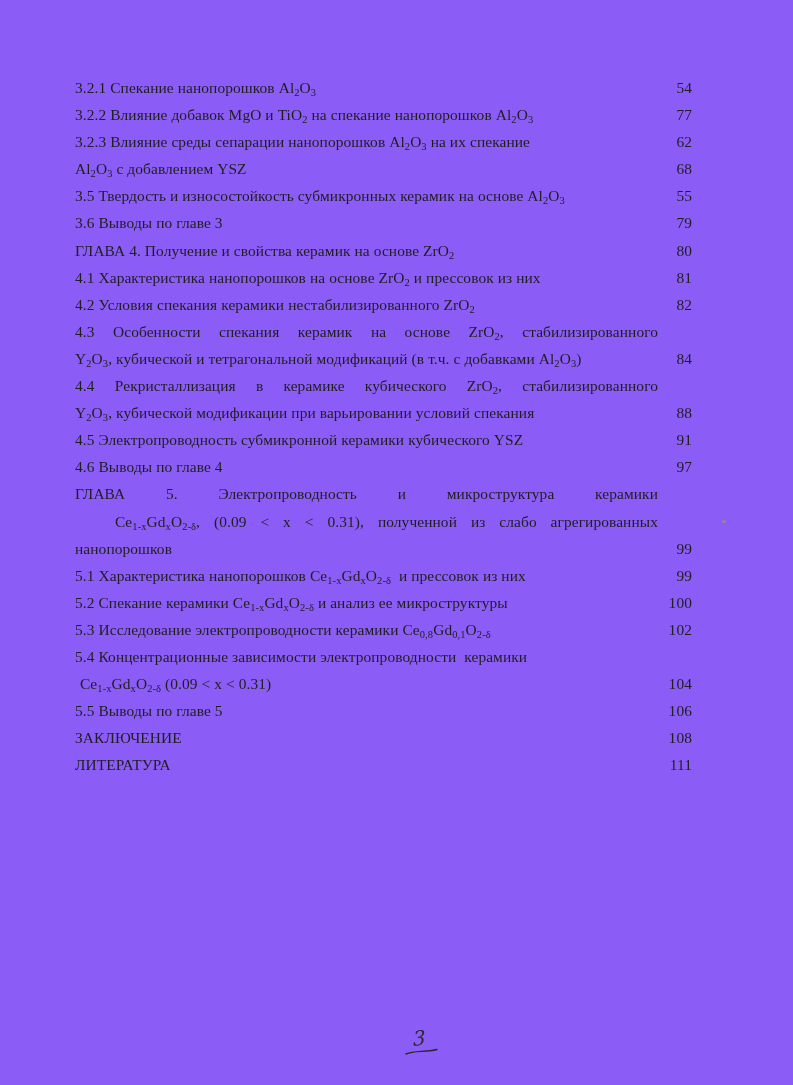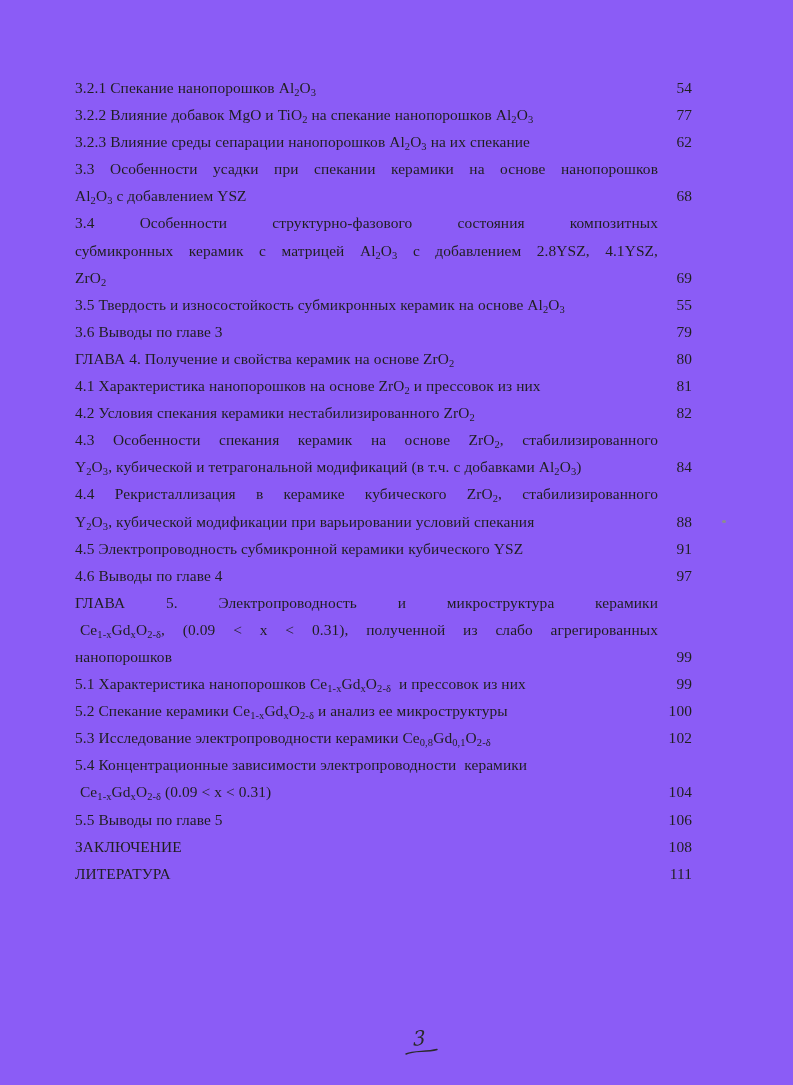--- a/index.html
+++ b/index.html
@@ -113,34 +113,25 @@
 
     <div class="entry">
       <div class="lines">
           <div class="line jlast">3.2.3 Влияние среды сепарации нанопорошков Al<sub>2</sub>O<sub>3</sub> на их спекание</div>
         </div>
       <span class="page-num">62</span>
     </div>
 
     <div class="entry">
       <div class="lines">
-          <div class="line jfull">3.3 Особенности усадки при спекании керамики на основе нанопорошков</div>
           <div class="line jlast">Al<sub>2</sub>O<sub>3</sub> с добавлением YSZ</div>
         </div>
       <span class="page-num">68</span>
     </div>
 
-    <div class="entry">
-      <div class="lines">
-          <div class="line jfull">3.4 Особенности структурно-фазового состояния композитных</div>
-          <div class="line jfull">субмикронных керамик с матрицей Al<sub>2</sub>O<sub>3</sub> с добавлением 2.8YSZ, 4.1YSZ,</div>
-          <div class="line jlast">ZrO<sub>2</sub></div>
-        </div>
-      <span class="page-num">69</span>
-    </div>
 
     <div class="entry">
       <div class="lines">
           <div class="line jlast">3.5 Твердость и износостойкость субмикронных керамик на основе Al<sub>2</sub>O<sub>3</sub></div>
         </div>
       <span class="page-num">55</span>
     </div>
 
     <div class="entry">
       <div class="lines">
@@ -196,21 +187,21 @@
     <div class="entry">
       <div class="lines">
           <div class="line jlast">4.6 Выводы по главе 4</div>
         </div>
       <span class="page-num">97</span>
     </div>
 
     <div class="entry">
       <div class="lines">
           <div class="line jfull">ГЛАВА 5. Электропроводность и микроструктура керамики</div>
-          <div class="line jfull" style="text-indent: 5px;">Ce<sub>1-x</sub>Gd<sub>x</sub>O<sub>2-δ</sub>, (0.09 &lt; x &lt; 0.31), полученной из слабо агрегированных</div>
+          <div class="line jfull" style="text-indent: 5px; margin-left: 35px;">Ce<sub>1-x</sub>Gd<sub>x</sub>O<sub>2-δ</sub>, (0.09 &lt; x &lt; 0.31), полученной из слабо агрегированных</div>
           <div class="line jlast">нанопорошков</div>
         </div>
       <span class="page-num">99</span>
     </div>
 
     <div class="entry">
       <div class="lines">
           <div class="line jlast">5.1 Характеристика нанопорошков Ce<sub>1-x</sub>Gd<sub>x</sub>O<sub>2-δ</sub>  и прессовок из них</div>
         </div>
       <span class="page-num">99</span>

